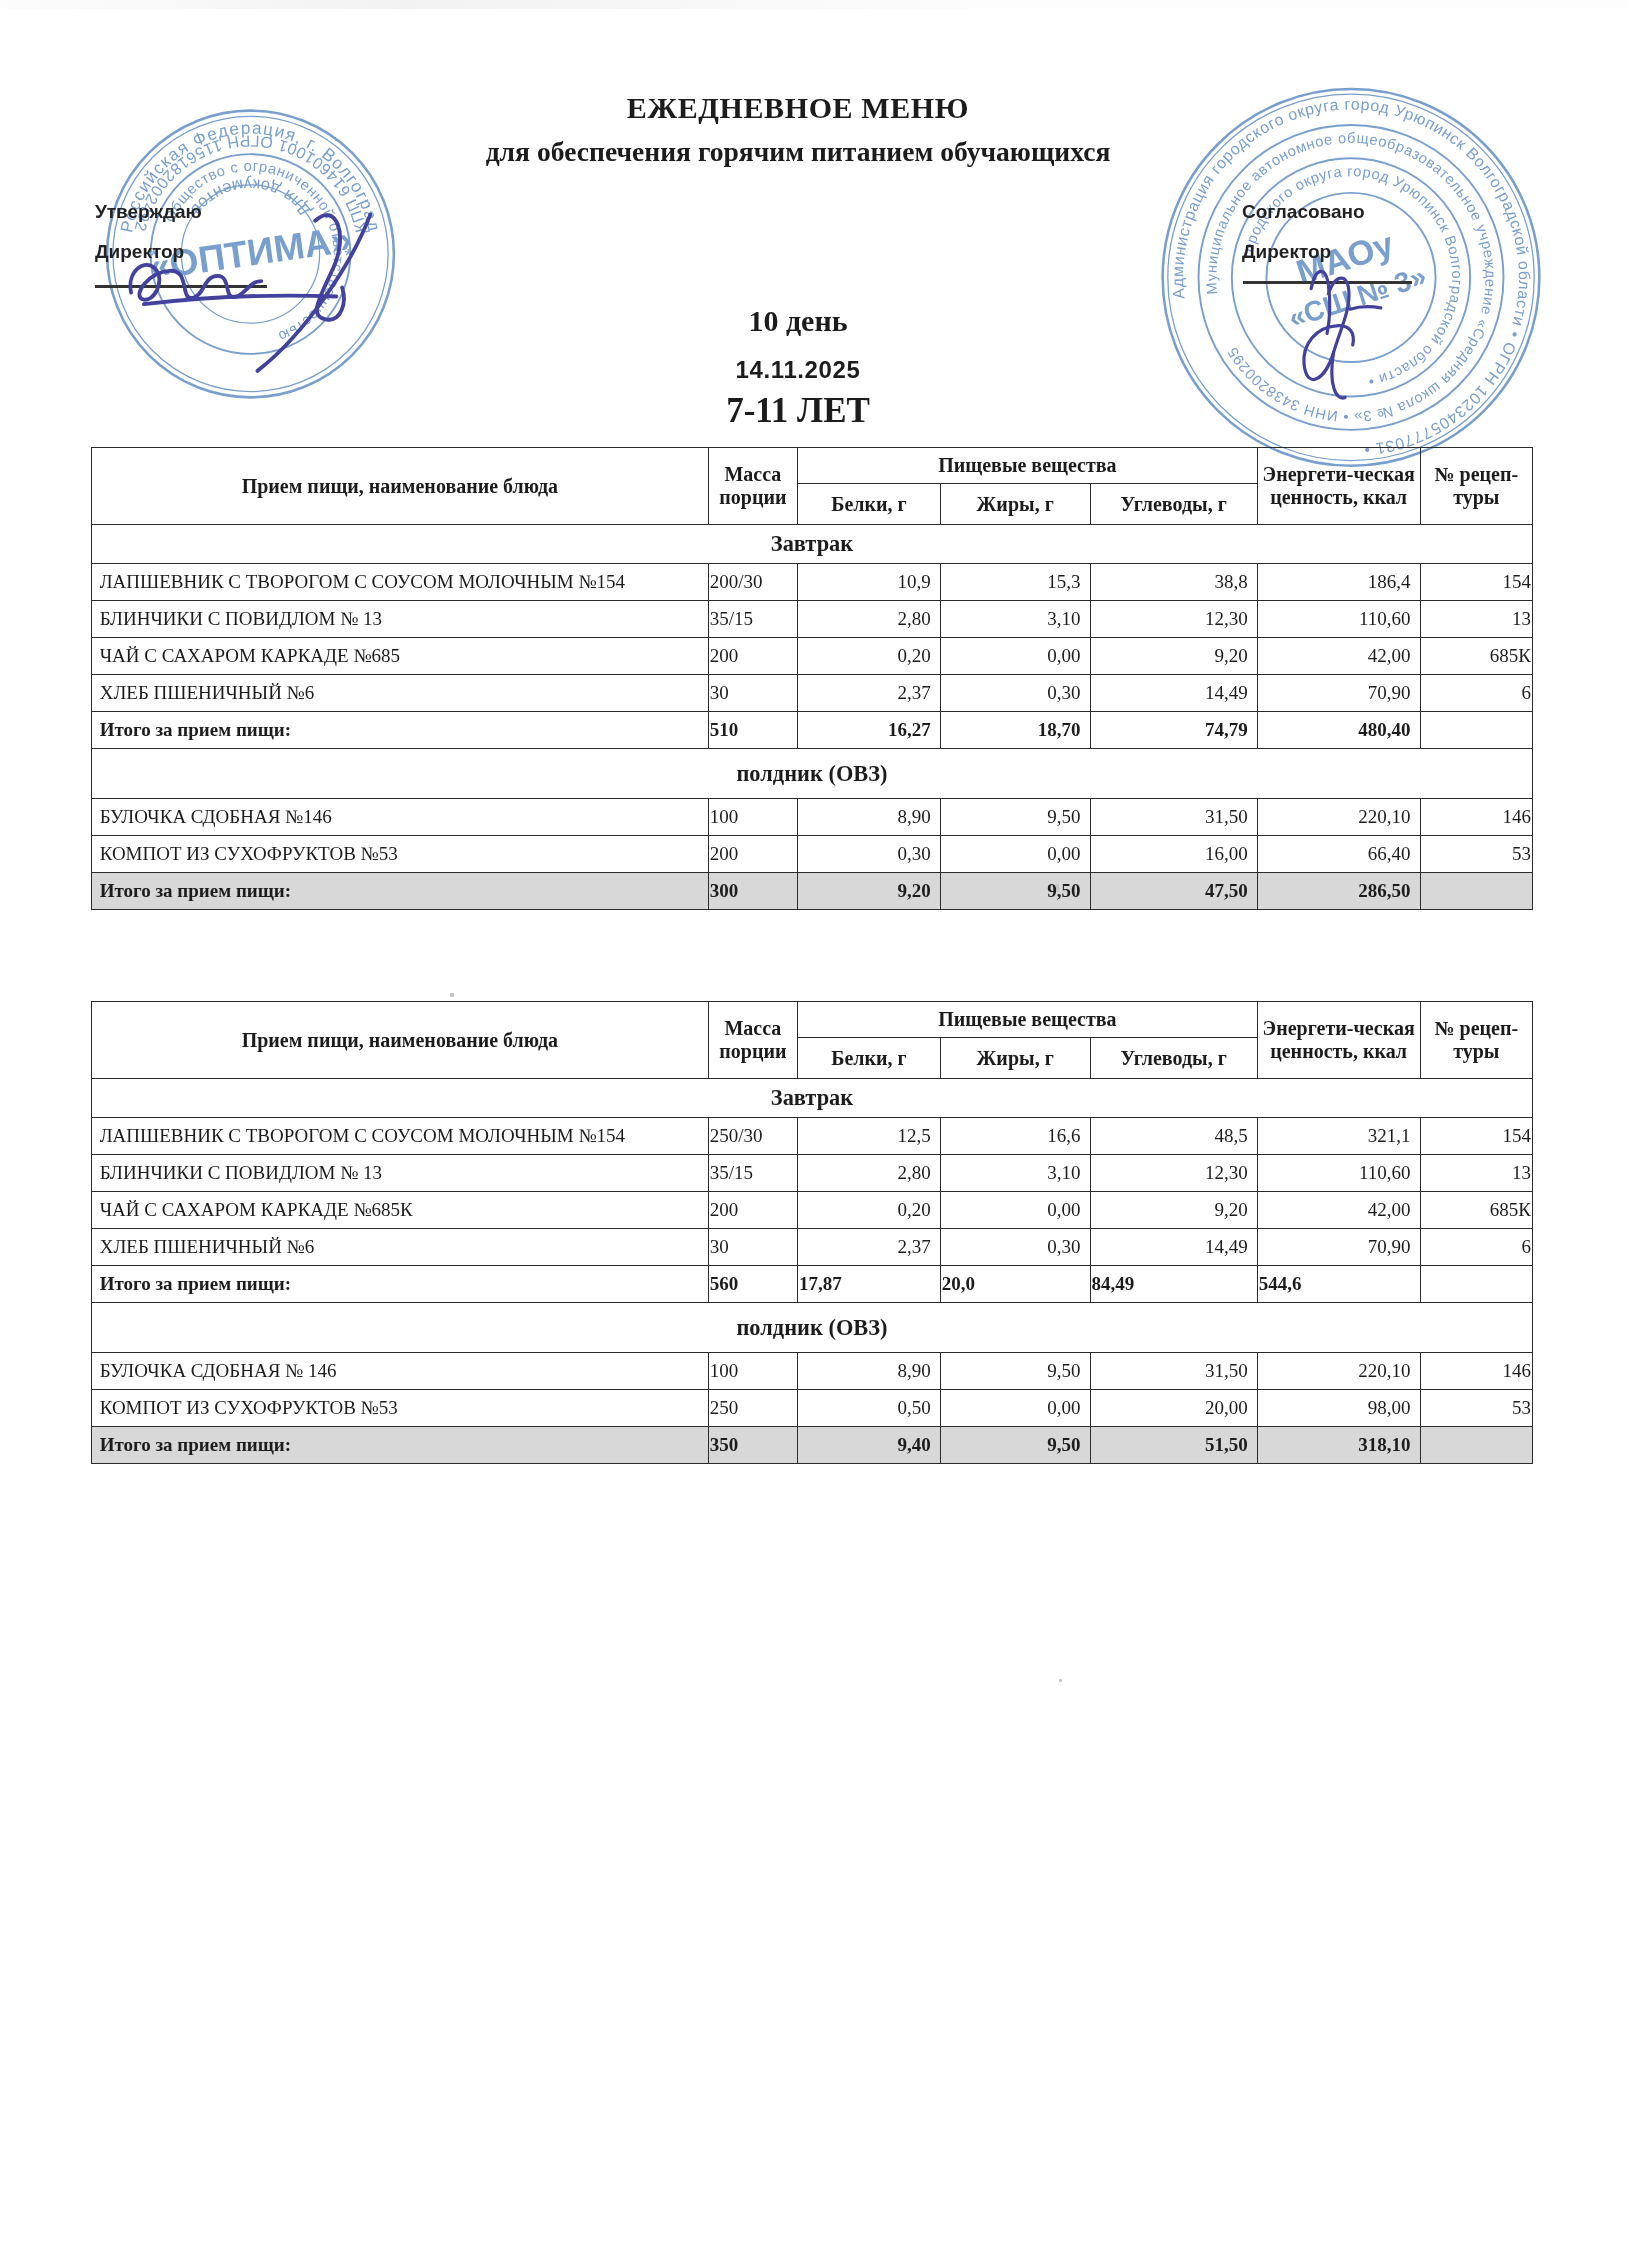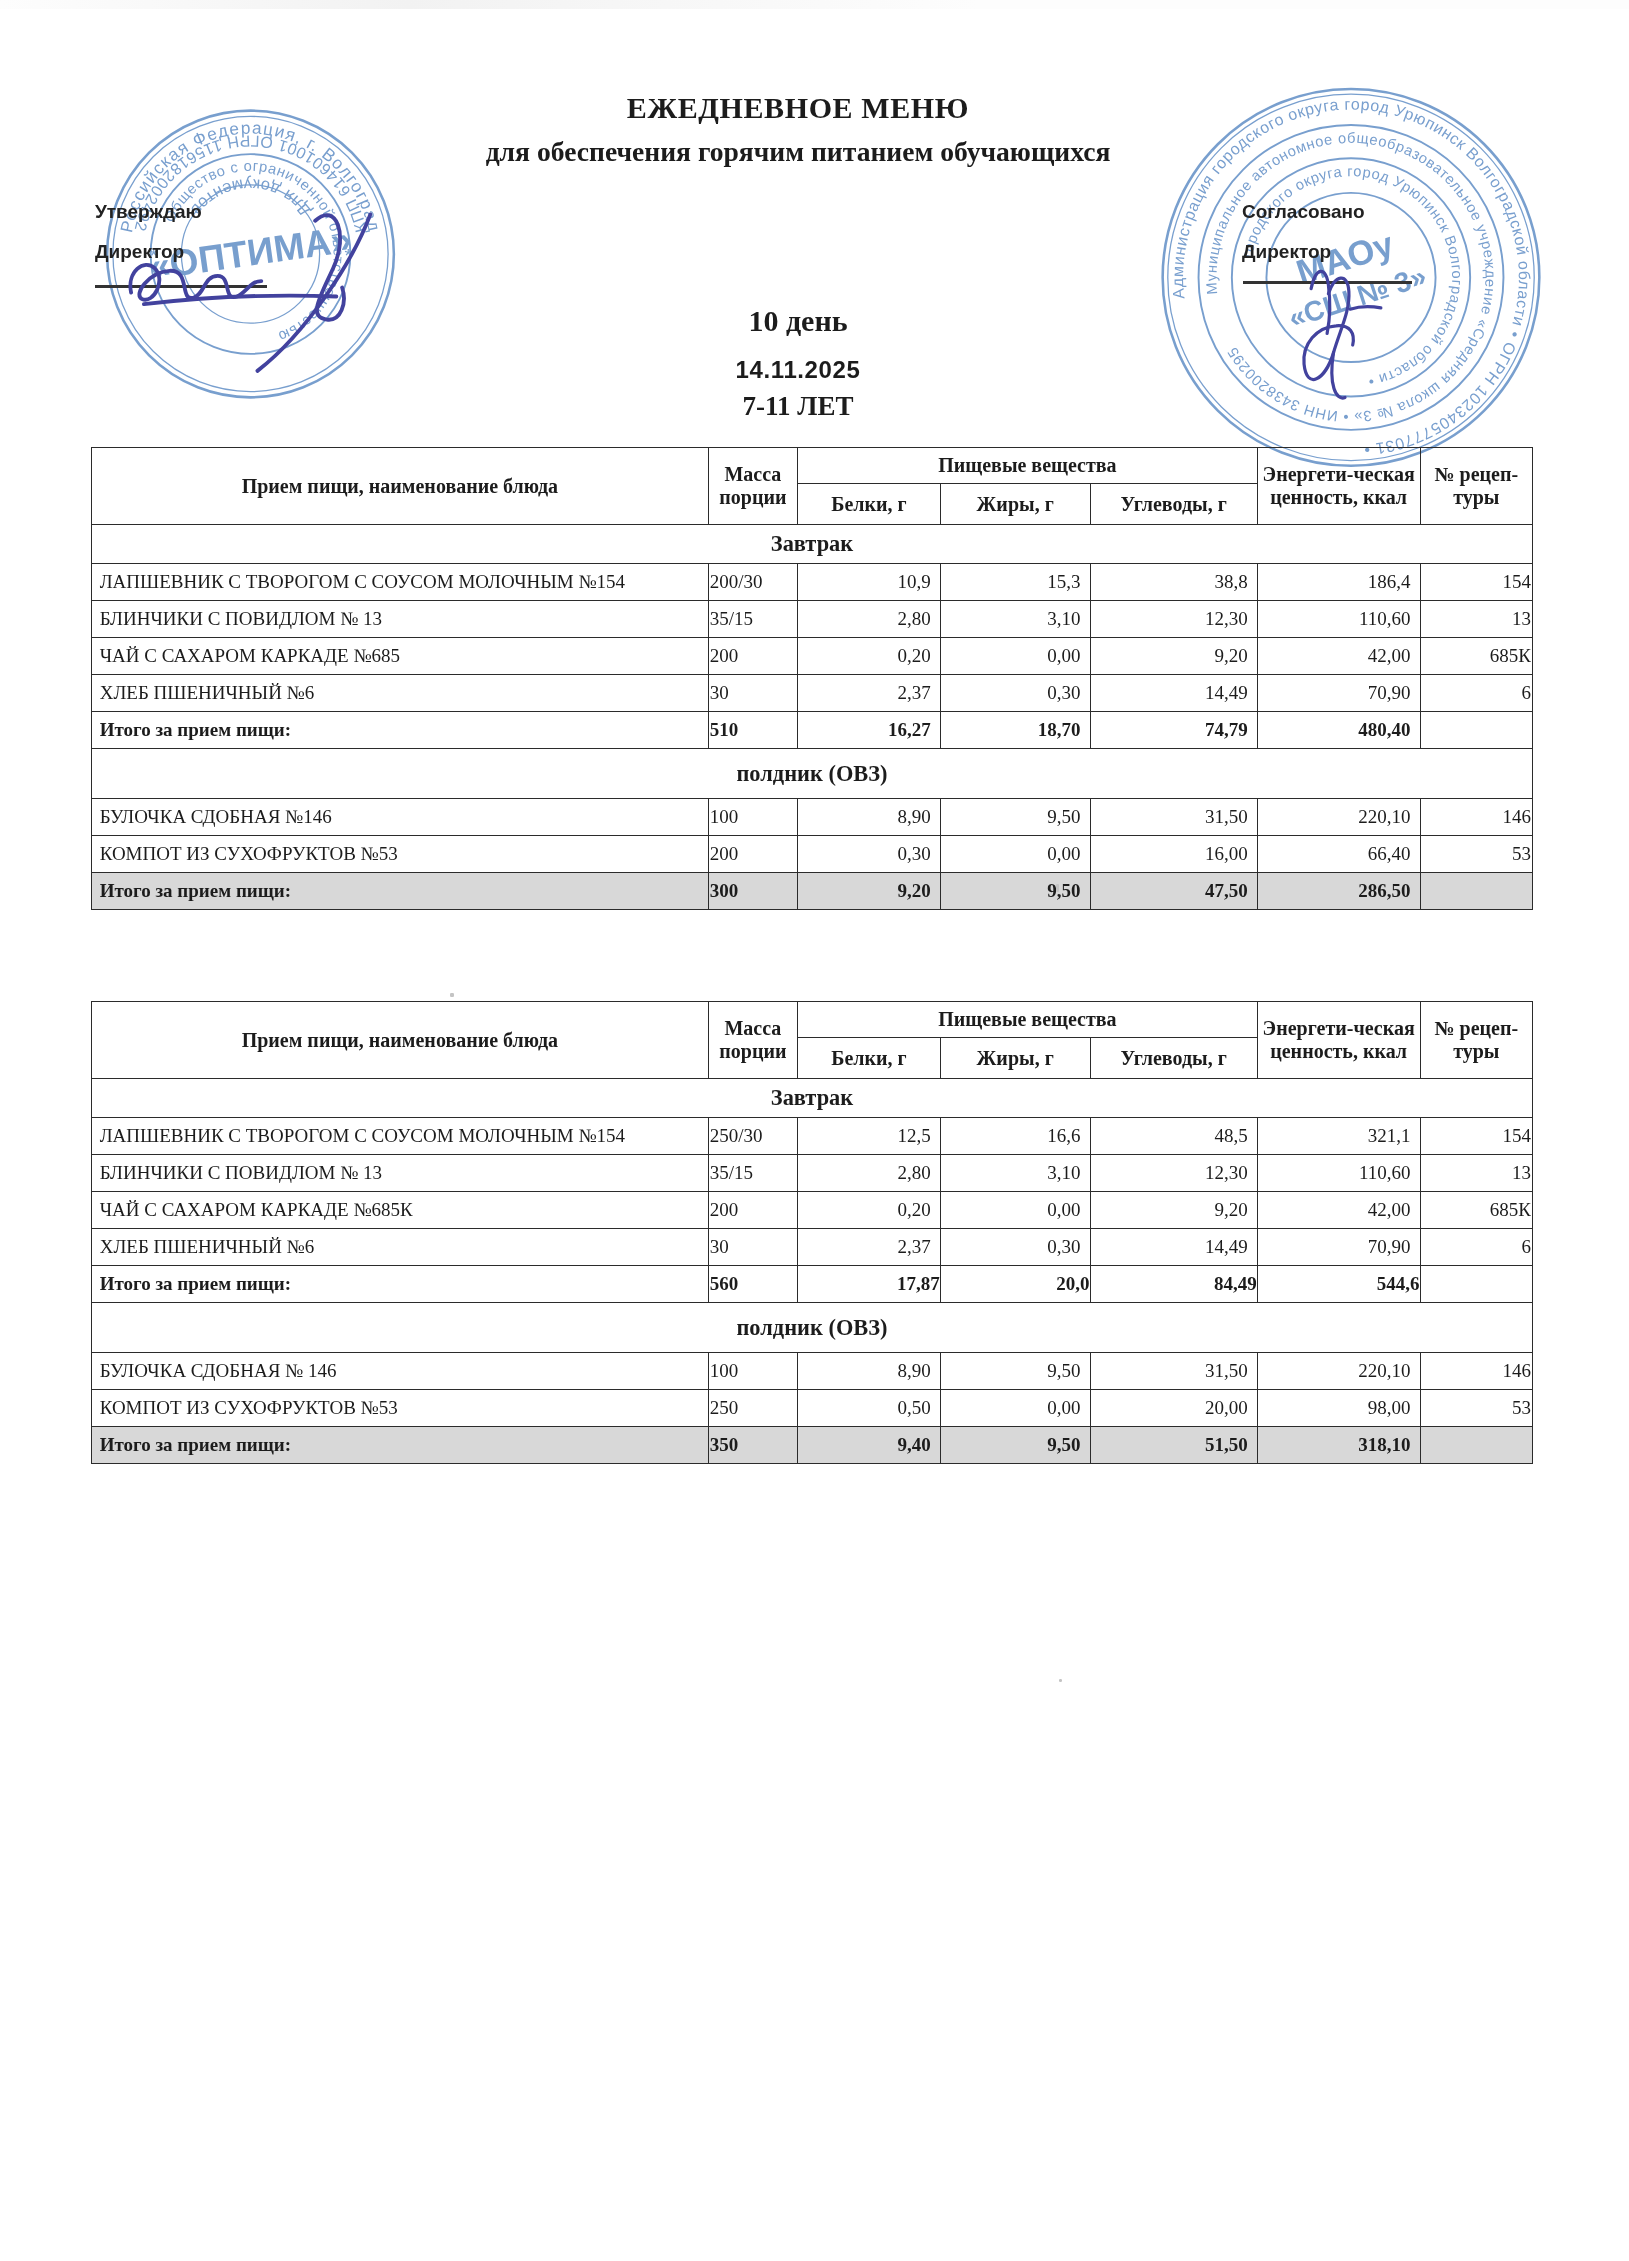--- a/index.html
+++ b/index.html
@@ -17,21 +17,21 @@
   .doc-title{position:absolute;top:91px;left:0;width:1596px;text-align:center;
     font-size:30px;font-weight:bold;letter-spacing:0.6px;}
   .doc-subtitle{position:absolute;top:136px;left:0;width:1596px;text-align:center;
     font-size:27.6px;font-weight:bold;}
   .day-title{position:absolute;top:304px;left:0;width:1596px;text-align:center;
     font-size:30px;font-weight:bold;}
   .doc-date{position:absolute;top:356px;left:0;width:1596px;text-align:center;
     font-family:"Liberation Sans","DejaVu Sans",sans-serif;
     font-size:24px;font-weight:bold;letter-spacing:0.6px;}
   .age-title{position:absolute;left:0;width:1596px;text-align:center;
-    font-size:27px;font-weight:bold;}
+    font-size:35px;font-weight:bold;}
   .age-title.t1{top:391px;}
   .age-title.t2{top:928px;}
   
   .approve{position:absolute;font-family:"Liberation Sans","DejaVu Sans",sans-serif;
     font-size:19px;font-weight:bold;color:#222;}
   .approve .role{margin-top:18px;}
   .approve.left{left:95px;top:201px;}
   .approve.right{left:1242px;top:201px;}
   .sig-line{position:absolute;background:#333;height:2.6px;}
   .sig-line.left{left:95px;top:285px;width:172px;}
@@ -63,21 +63,21 @@
   .section-row.tall{height:50px;}
   .section-title{text-align:center;font-weight:bold;font-size:22.4px;vertical-align:middle;}
   .data-row{height:37px;}
   .data-row td{vertical-align:middle;}
   .c-dish{text-align:left;padding-left:7.7px;}
   .c-mass{text-align:left;}
   .c-num{text-align:right;padding-right:9px;}
   .c-recipe{text-align:right;}
   .total td,.total_gray td{font-weight:bold;}
   .total_gray{background:#d8d8d8;}
-  .center-vals .c-num{text-align:right;padding-right:0;}
+  .center-vals .c-num{text-align:left;padding-right:0;}
   
   .speck{position:absolute;background:#c4c4c4;border-radius:1.3px;}
 </style>
 </head>
 <body>
 
 <div class="page">
   <div class="scan-edge"></div>
 
   <svg class="stamp left" width="301" height="320" viewBox="0 0 470 500">

